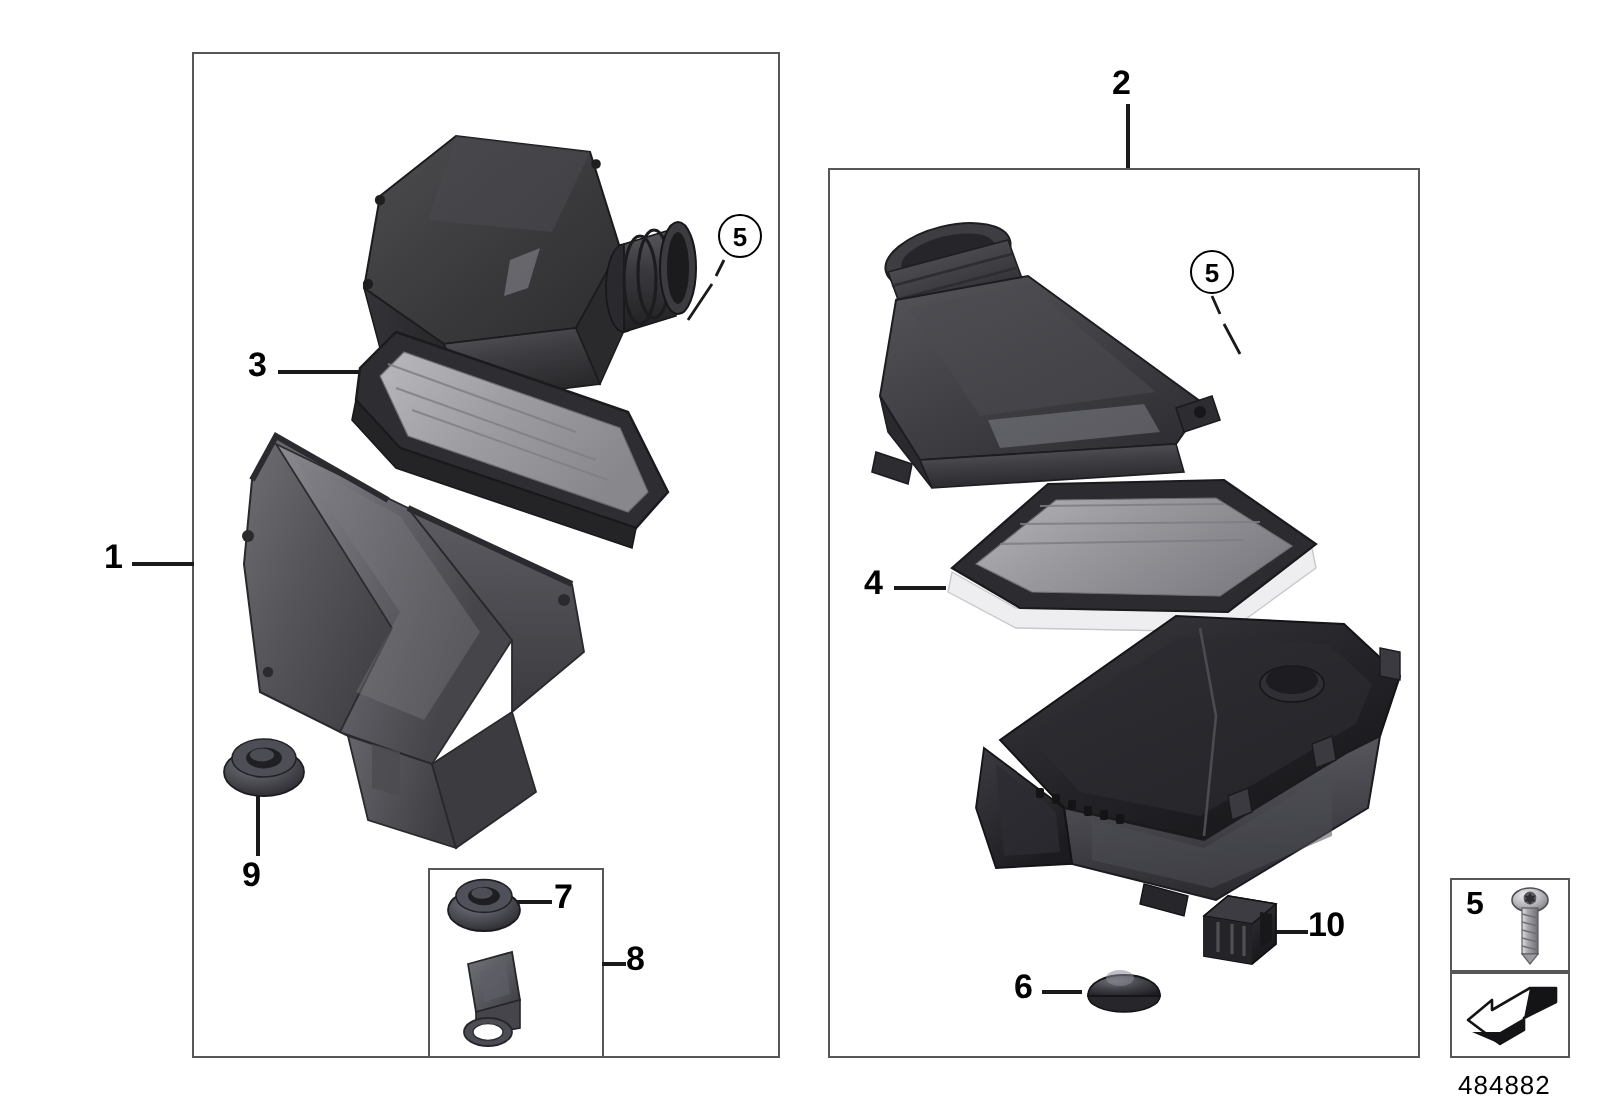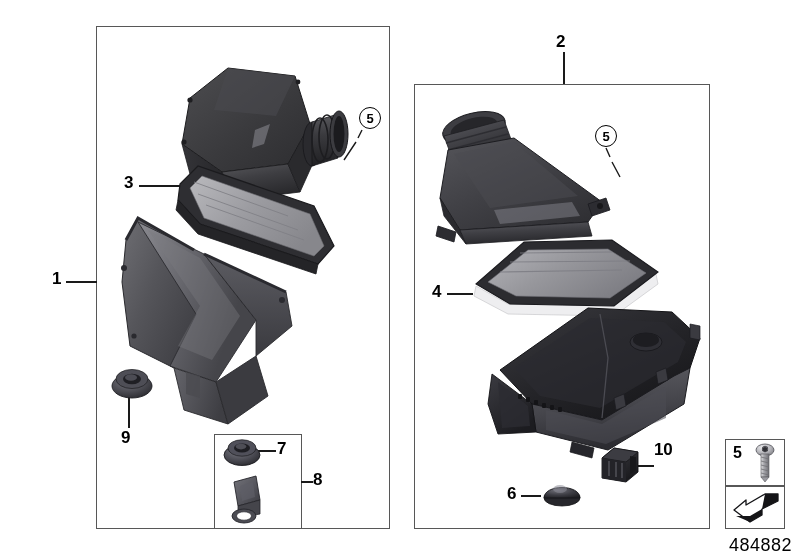--- a/index.html
+++ b/index.html
@@ -60,21 +60,21 @@
     box-sizing: border-box;
   }
   .leader {
     position: absolute;
     background: #1a1a1a;
   }
   .leader-h { height: 1.6px; }
   .leader-v { width: 1.6px; }
   .diag-id {
     position: absolute;
-    font-size: 18px;
+    font-size: 13px;
     font-weight: normal;
     color: #000;
     letter-spacing: 0.5px;
   }
   .legend-num {
     position: absolute;
     font-weight: bold;
     font-size: 16px;
     color: #000;
   }
@@ -265,21 +265,21 @@
 
   <div class="callout-num" style="left:556px; top:33px;">2</div>
   <div class="leader leader-v" style="left:563px; top:52px; height:32px;"></div>
 
   <div class="callout-num" style="left:432px; top:283px;">4</div>
   <div class="leader leader-h" style="left:447px; top:293px; width:26px;"></div>
 
   <div class="callout-num" style="left:507px; top:485px;">6</div>
   <div class="leader leader-h" style="left:521px; top:495px; width:20px;"></div>
 
-  <div class="callout-num" style="left:654px; top:441px;">10</div>
+  <div class="callout-num" style="left:654px; top:454px;">10</div>
   <div class="leader leader-h" style="left:638px; top:465px; width:16px;"></div>
 
   <div class="circle-callout" style="left:595px; top:125px;">5</div>
   <svg class="art" style="left:596px; top:145px;" width="30" height="40" viewBox="0 0 30 40">
     <path d="M10 3 L14 12 M16 17 L24 32" stroke="#1a1a1a" stroke-width="1.4" fill="none"></path>
   </svg>
 
   <svg class="art" style="left:430px; top:98px;" width="210" height="145" viewBox="0 0 210 145">
     <defs>
       <linearGradient id="rcTop" x1="0" y1="0" x2="0.8" y2="1">

